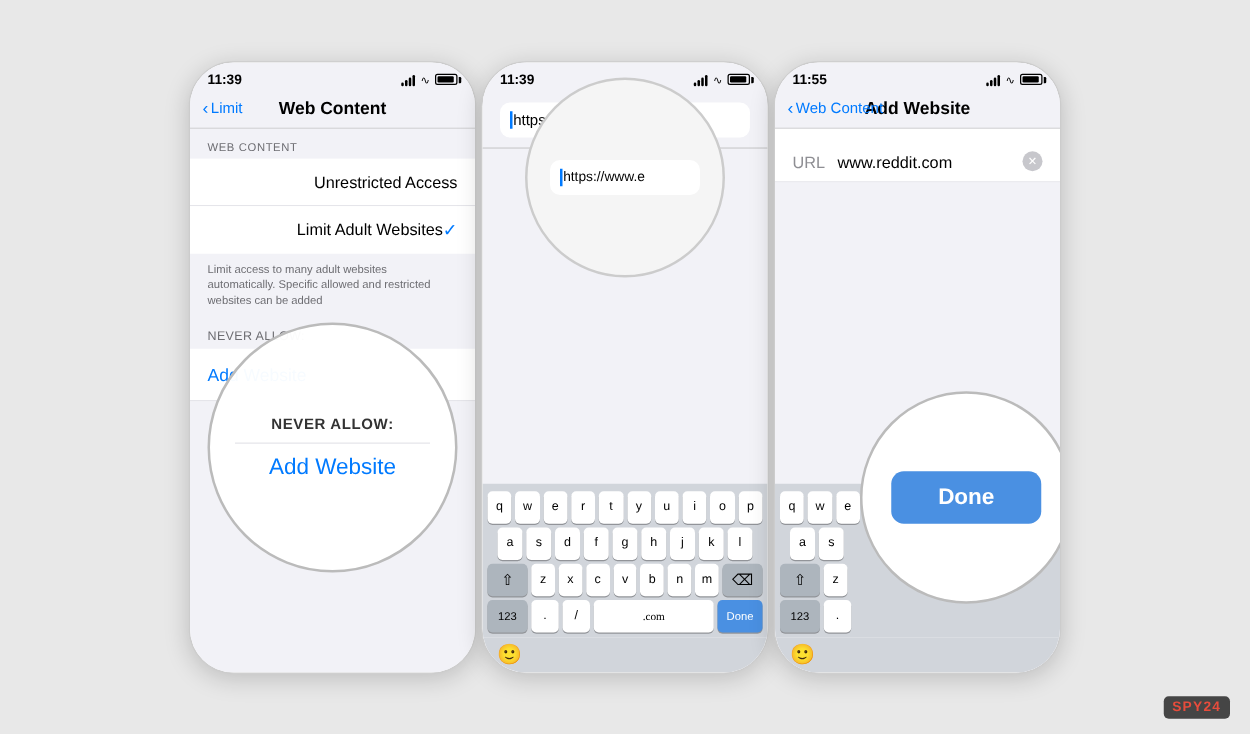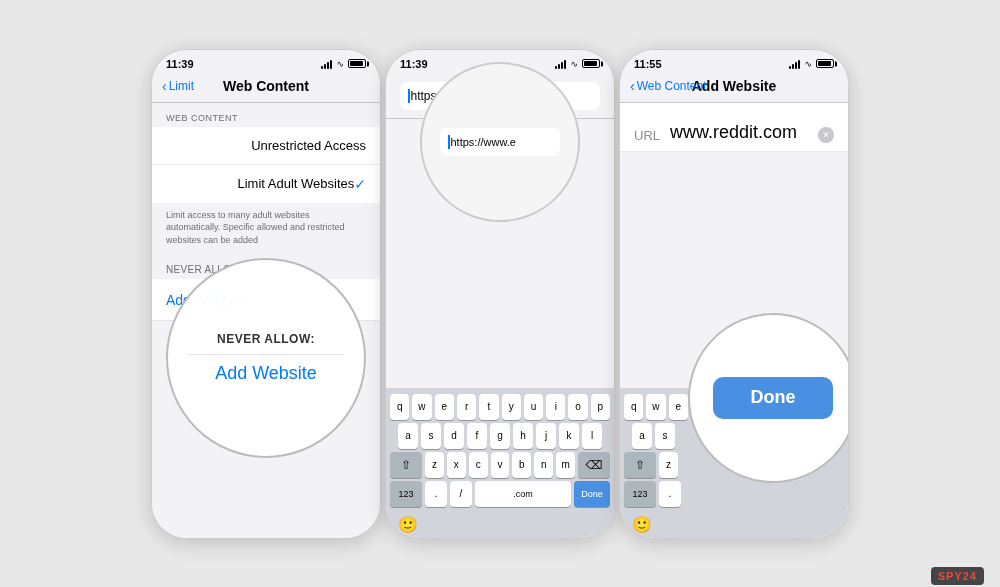--- a/index.html
+++ b/index.html
@@ -387,20 +387,21 @@
     }
 
     .key-num {
       max-width: 32px;
       min-width: 32px;
     }
 
     .key-space {
       flex: 4;
       max-width: none;
+      font-family: Liberation Serif, serif;
     }
 
     
     .emoji-bar {
       background: #d1d5db;
       display: flex;
       align-items: center;
       padding: 4px 12px;
       font-size: 16px;
     }
@@ -415,42 +416,42 @@
       gap: 8px;
     }
 
     .url-label {
       font-size: 13px;
       color: #8e8e93;
       min-width: 28px;
     }
 
     .url-value {
-      font-size: 18px;
+      font-size: 13px;
       color: #000;
       flex: 1;
       margin-top: 11px;
     }
 
     .url-clear {
       width: 16px;
       height: 16px;
       background: #c7c7cc;
       border-radius: 50%;
       display: flex;
       align-items: center;
       justify-content: center;
       font-size: 9px;
       color: #fff;
     }
 
     
     .watermark {
       position: absolute;
-      bottom: 2px;
+      bottom: 12px;
       right: 16px;
       background: rgba(0,0,0,0.7);
       color: #fff;
       font-size: 11px;
       font-weight: 700;
       padding: 3px 7px;
       border-radius: 4px;
       letter-spacing: 1px;
     }
 

